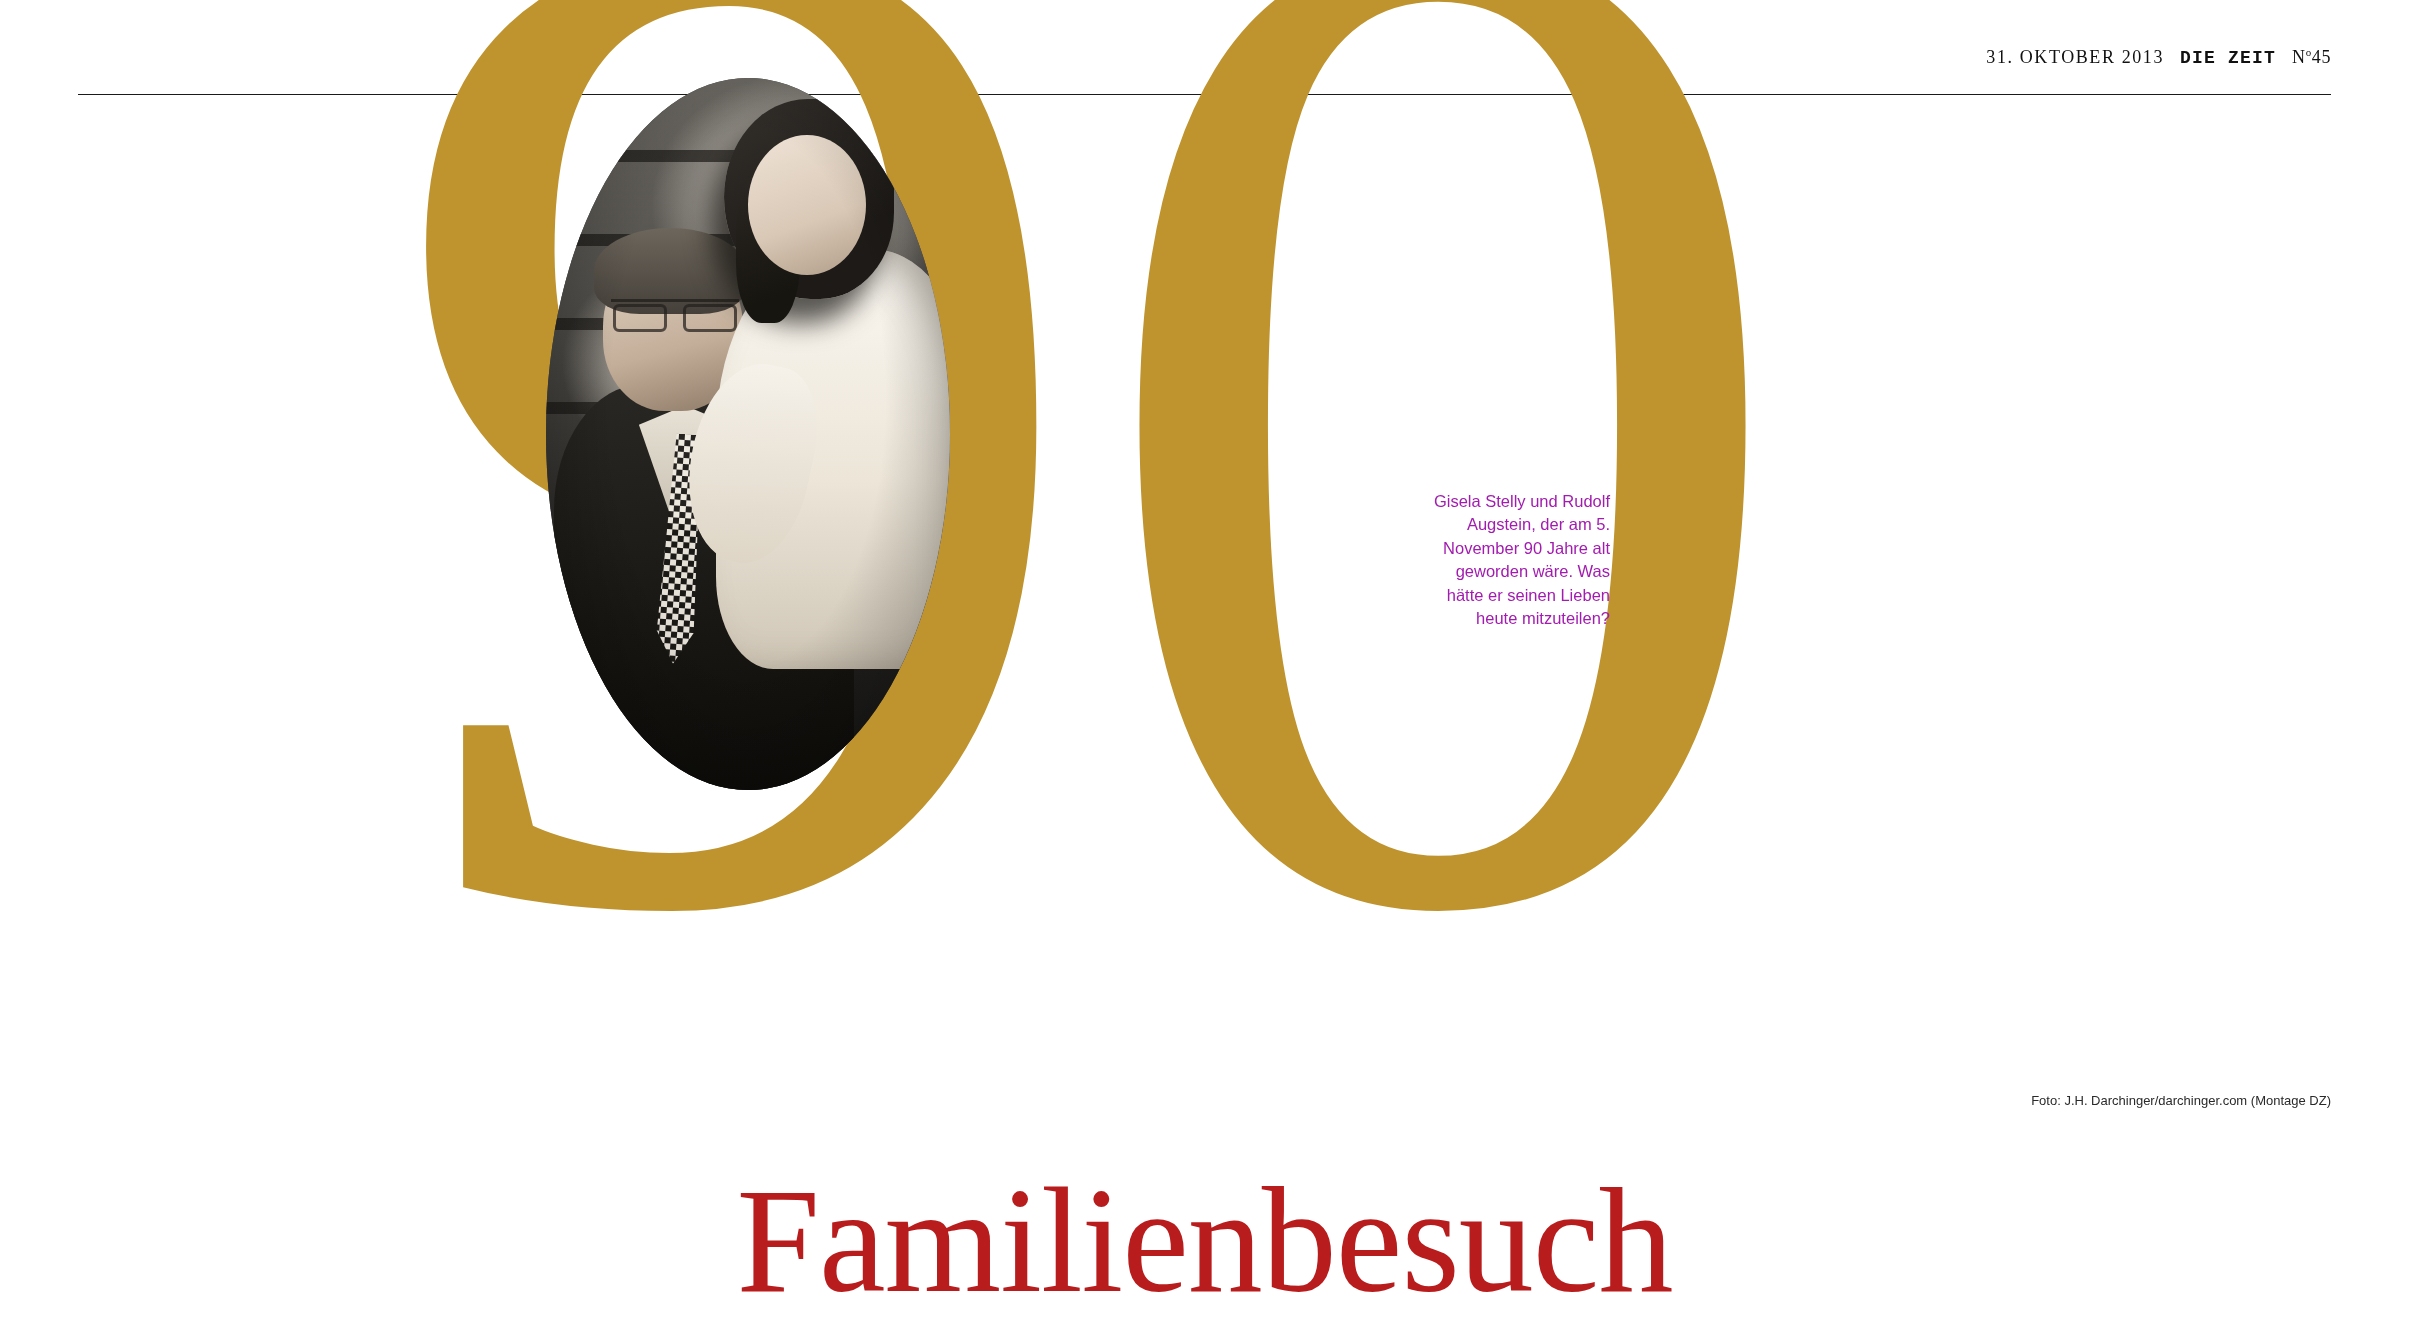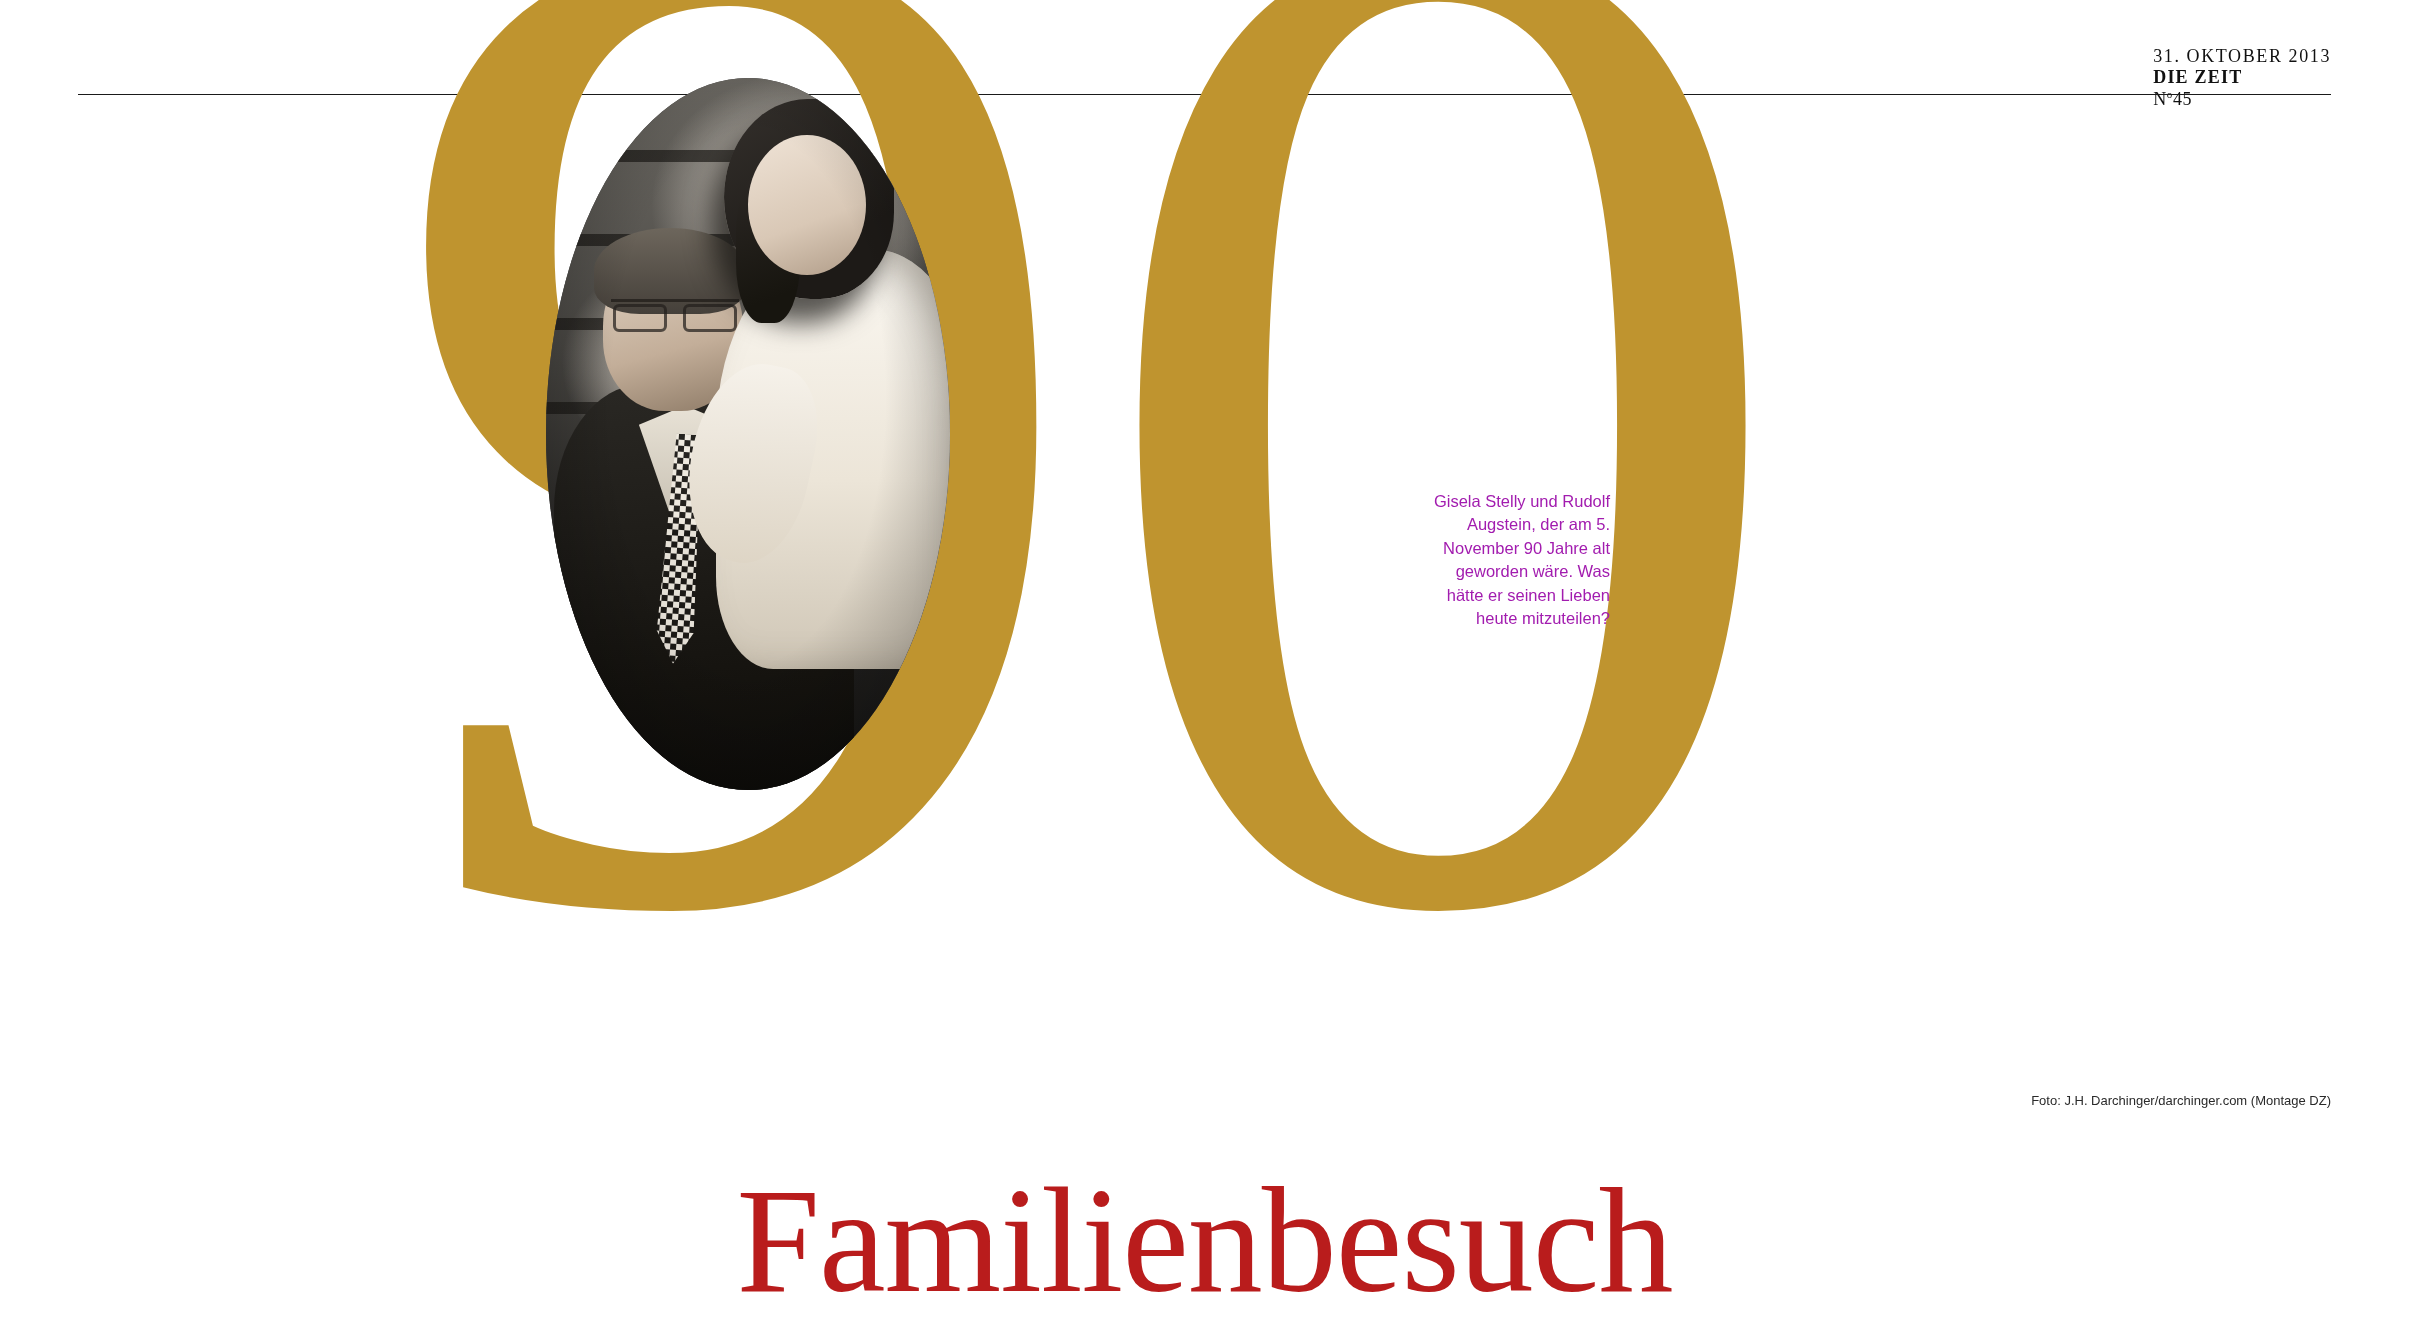--- a/index.html
+++ b/index.html
@@ -55,28 +55,29 @@
     position: absolute;
     right: 78px;
     top: 46px;
     font-family: "Liberation Serif", serif;
     font-size: 18px;
     letter-spacing: 1.1px;
     color: #111;
     white-space: nowrap;
     display: flex;
     align-items: baseline;
-    flex-direction: column;
+    gap: 16px;
   }
   .masthead-right .date {
     letter-spacing: 1.6px;
   }
   .masthead-right .paper {
     font-weight: bold;
     letter-spacing: 1.2px;
+    font-family: Liberation Mono, monospace;
   }
   .masthead-right .issue {
     letter-spacing: 0.6px;
   }
   .masthead-right .issue sup {
     font-size: 11px;
     vertical-align: super;
   }
 
   

